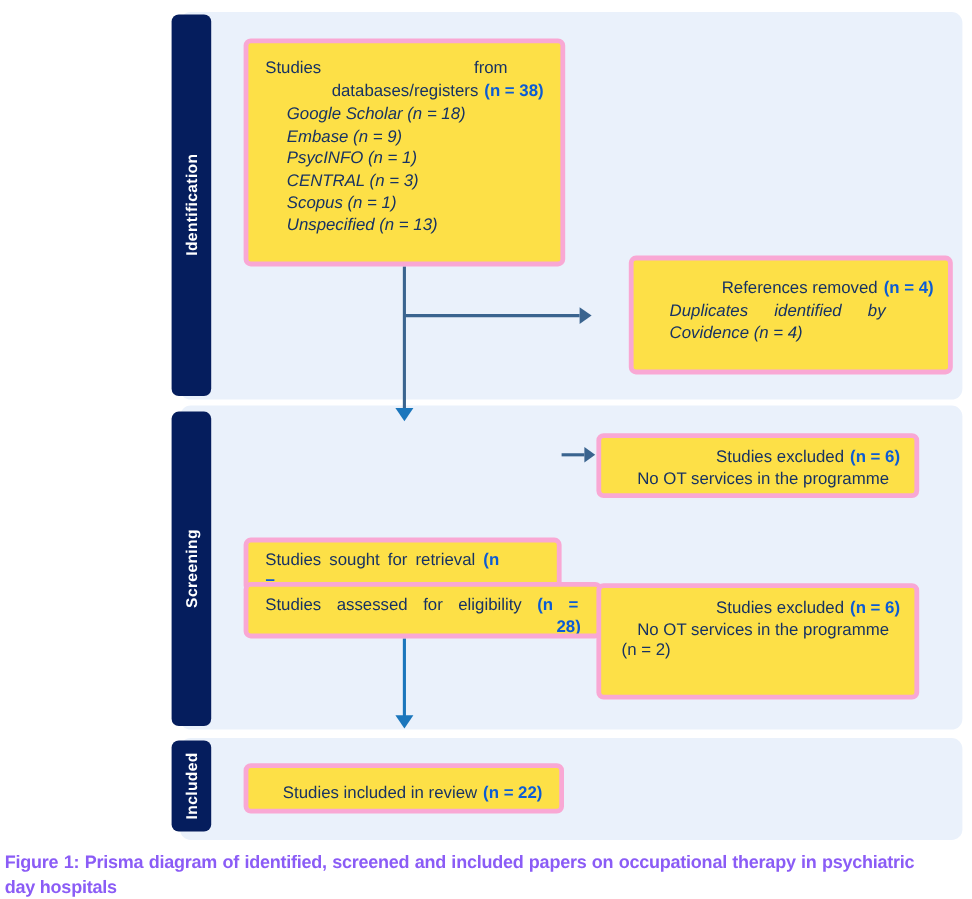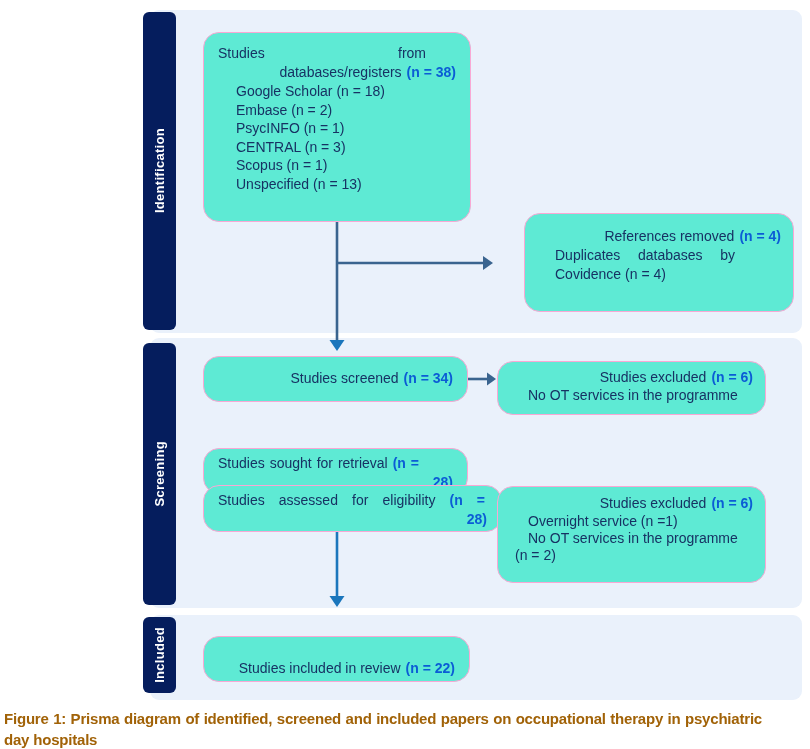--- a/index.html
+++ b/index.html
@@ -16,42 +16,42 @@
   
   .bar { position:absolute; left:143px; width:33px; background:#051D5D; border-radius:6px;
          display:flex; align-items:center; justify-content:center; }
   .bar-ident { top:12px;  height:318px; }
   .bar-screen{ top:343px; height:262px; }
   .bar-incl  { top:617px; height:76px;  }
   .vtext { writing-mode:vertical-rl; transform:rotate(180deg); color:#fff; font-weight:bold;
            font-size:13px; letter-spacing:.3px; white-space:nowrap; }
 
   
-  .box { position:absolute; background:#5eead4; border:1px solid #f9a8d4; border-radius:16px;
+  .box { position:absolute; background:#fde047; border:4px solid #f9a8d4; border-radius:6px;
          color:#173263; font-size:14px; overflow:hidden; }
   .box-db        { left:203px; top:32px;  width:268px; height:190px; padding:11px 14px; }
   .box-refs      { left:495px; top:213px; width:270px; height:99px;  padding:13px 12px;margin-left:29px; }
   .box-screened  { left:203px; top:356px; width:265px; height:46px;  padding:12px 14px; }
   .box-sought    { left:203px; top:448px; width:265px; height:46px;  padding:5px 14px; }
   .box-assessed  { left:203px; top:485px; width:299px; height:47px;  padding:5px 14px; }
   .box-excl1     { left:497px; top:361px; width:269px; height:54px;  padding:6px 12px; }
   .box-excl2     { left:497px; top:486px; width:269px; height:97px;  padding:7px 12px; }
-  .box-included  { left:203px; top:636px; width:267px; height:42px;  padding:22px 14px; }
+  .box-included  { left:203px; top:636px; width:267px; height:42px;  padding:11px 14px; }
 
   .tl { line-height:19px;text-align:right; }
-  .item { line-height:18.6px; padding-left:18px; }
+  .item { line-height:18.6px; padding-left:18px;font-style:italic; }
   .item-sm { line-height:17px; padding-left:18px; }
   .hang { line-height:17px; padding-left:5px; }
   .acc { color:#0B5CD5; font-weight:bold; }
   .gap-l { margin-left:5px; }
   .jl { text-align:justify; text-align-last:justify; }
 
   .arrows { position:absolute; left:0; top:0; }
 
-  .caption { position:absolute; left:4px; top:708px; width:758px; color:#a16207;
+  .caption { position:absolute; left:4px; top:708px; width:758px; color:#8b5cf6;
              font-size:15px; font-weight:bold; line-height:21px; text-align:justify;
              letter-spacing:-0.2px; }
 </style>
 </head>
 <body>
 
 <div class="stage">
 
   <div class="panel panel-ident"></div>
   <div class="panel panel-screen"></div>
@@ -87,44 +87,39 @@
 
   <div class="box box-db">
     <div class="tl jl" style="padding-right:30px">
       <span>Studies</span>
       <span>from</span>
     </div>
     <div class="tl">
       <span>databases/registers</span><span class="acc gap-l">(n = 38)</span>
     </div>
     <div class="item">Google Scholar (n = 18)</div>
-    <div class="item">Embase (n = 2)</div>
+    <div class="item">Embase (n = 9)</div>
     <div class="item">PsycINFO (n = 1)</div>
     <div class="item">CENTRAL (n = 3)</div>
     <div class="item">Scopus (n = 1)</div>
     <div class="item">Unspecified (n = 13)</div>
   </div>
 
   <div class="box box-refs">
     <div class="tl">
       <span>References removed</span><span class="acc gap-l">(n = 4)</span>
     </div>
     <div class="item jl" style="width:198px">
       <span>Duplicates</span>
-      <span>databases</span>
+      <span>identified</span>
       <span>by</span>
     </div>
     <div class="item">Covidence (n = 4)</div>
   </div>
 
-  <div class="box box-screened">
-    <div class="tl">
-      <span>Studies screened</span><span class="acc gap-l">(n = 34)</span>
-    </div>
-  </div>
 
   <div class="box box-sought">
     <div class="tl jl" style="padding-right:34px">
       <span>Studies sought for retrieval</span>
       <span class="acc">(n =</span>
     </div>
     <div class="tl acc">28)</div>
   </div>
 
   <div class="box box-assessed">
@@ -139,21 +134,20 @@
     <div class="tl">
       <span>Studies excluded</span><span class="acc gap-l">(n = 6)</span>
     </div>
     <div class="item-sm">No OT services in the programme</div>
   </div>
 
   <div class="box box-excl2">
     <div class="tl">
       <span>Studies excluded</span><span class="acc gap-l">(n = 6)</span>
     </div>
-    <div class="item-sm">Overnight service (n =1)</div>
     <div class="item-sm">No OT services in the programme</div>
     <div class="hang">(n = 2)</div>
   </div>
 
   <div class="box box-included">
     <div class="tl">
       <span>Studies included in review</span><span class="acc gap-l">(n = 22)</span>
     </div>
   </div>
 

